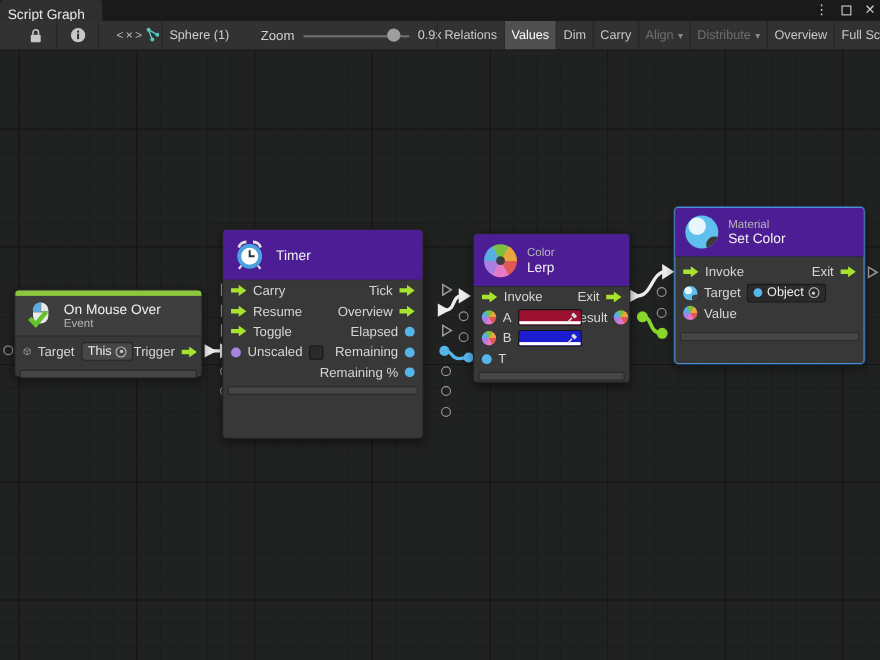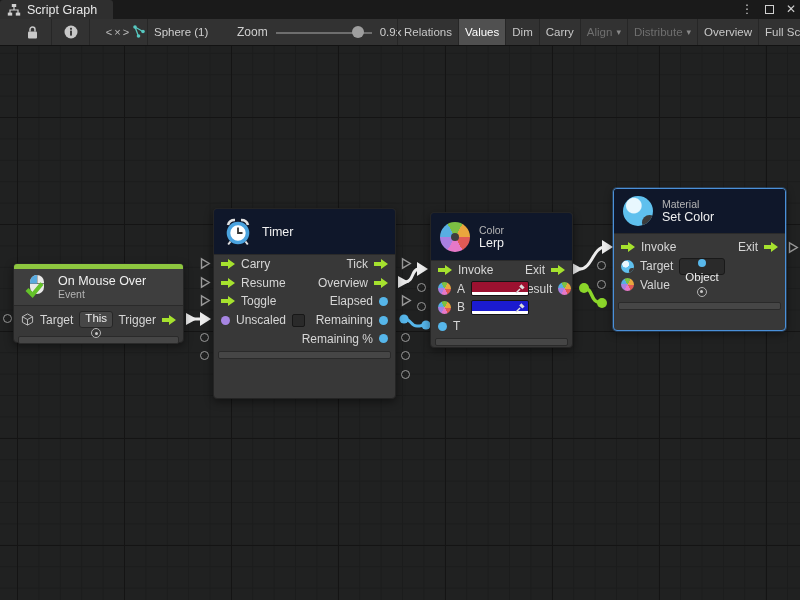--- a/index.html
+++ b/index.html
@@ -3,21 +3,21 @@
 <meta charset="utf-8">
 <style>
   * { margin:0; padding:0; box-sizing:border-box; }
   html,body { width:800px; height:600px; overflow:hidden; background:#111;
     font-family:"Liberation Sans", sans-serif; }
   .app { position:relative; width:800px; height:600px; background:#1a1a1a; }
 
   
   .titlebar { position:absolute; left:0; top:0; width:800px; height:19px; background:#1a1a1a; }
   .tab { position:absolute; left:0; top:0; height:19px; display:flex; align-items:center;
-    gap:6px; padding:0 16px 0 7px; background:#2f2f2f; border-radius:3px 3px 0 0; }
+    gap:6px; padding:0 16px 0 7px; background:#2f2f2f; border-radius:3px 3px 0 0;flex-direction:column; }
   .tab-title { font-size:12.5px; color:#e8e8e8; white-space:nowrap; }
   .win-controls { position:absolute; right:4px; top:0; height:19px; display:flex; align-items:center; gap:12px; }
   .wc { color:#d0d0d0; font-size:12px; line-height:19px; cursor:default; }
   .maxbox { width:9px; height:9px; border:1.5px solid #d0d0d0; display:inline-block; }
 
   
   .toolbar { position:absolute; left:0; top:19px; width:800px; height:27px; background:#323232;
     border-bottom:1px solid #121212; }
   .tbtn { position:absolute; top:0; height:26px; display:flex; align-items:center; justify-content:center;
     border-right:1px solid #262626; color:#c2c2c2; background:transparent; border-top:none; border-bottom:none; border-left:none; }
@@ -50,21 +50,21 @@
     background-size:107px 107px, 107px 107px, 21.4px 21.4px, 21.4px 21.4px;
     background-position:17px 71px; overflow:hidden; }
 
   .wires { position:absolute; left:0; top:0; width:800px; height:554px; pointer-events:none; }
 
   
   .node { position:absolute; background:#383838; border:1px solid #242424; border-radius:4px;
     box-shadow:0 3px 9px rgba(0,0,0,.45); }
   .node.selected { border:1px solid #4a90d9; box-shadow:0 0 0 1px rgba(74,144,217,.3), 0 3px 9px rgba(0,0,0,.45); }
   .accent { height:5px; border-radius:3px 3px 0 0; }
-  .nhdr { display:flex; align-items:center; gap:9px; padding:0 9px; background:#0f172a;
+  .nhdr { display:flex; align-items:center; gap:9px; padding:0 9px; background:#4c1d95;
     border-bottom:1px solid #2a2a2a; border-radius:3px 3px 0 0; }
   .nhdr .titles { display:flex; flex-direction:column; justify-content:center; }
   .ntitle { font-size:12.5px; color:#f0f0f0; line-height:14px; }
   .ncat { font-size:10.5px; color:#b5b5b5; line-height:12px; }
   .nfoot { margin:3px 4px 0 4px; height:8px; background:#464646; border:1px solid #2a2a2a; border-radius:2px; }
 
   .row { display:flex; align-items:center; justify-content:space-between; padding:0 7px; }
   .pl, .pr { display:flex; align-items:center; gap:6px; min-width:0; }
   .lbl { font-size:12px; color:#d6d6d6; white-space:nowrap; }
 
@@ -81,42 +81,42 @@
     border-radius:50%; background:#3e3e3e; }
   .sphere { border-radius:50%; position:relative; overflow:hidden; flex:0 0 auto;
     background:radial-gradient(circle at 36% 32%, #e8f7fe 0 26%, #5fc0ee 30% 100%); }
   .sphere::after { content:""; position:absolute; right:-14%; bottom:-14%; width:52%; height:52%;
     border-radius:50%; background:#3a3a3a; }
   .sphere.big { width:30px; height:30px; }
   .sphere.small { width:13px; height:13px; }
 
   
   .field { background:#2a2a2a; border:1px solid #191919; border-radius:3px; color:#ededed;
-    font-size:11.5px; height:17px; display:inline-flex; align-items:center; padding:0 5px; gap:4px;flex-direction:column; }
+    font-size:11.5px; height:17px; display:inline-flex; align-items:center; padding:0 5px; gap:4px; }
   .field.lite { background:#474747; border-color:#262626; }
   .picker { width:10px; height:10px; border:1px solid #b5b5b5; border-radius:50%; position:relative; flex:0 0 auto; }
   .picker::after { content:""; position:absolute; left:2.5px; top:2.5px; width:3px; height:3px;
     border-radius:50%; background:#c9c9c9; }
   .swatch { position:relative; width:58px; height:15px; border:1px solid #141414; border-radius:2px;
     overflow:hidden; flex:0 0 auto; }
   .swatch .alpha { position:absolute; left:0; right:0; bottom:0; height:3px; background:#ffffff; }
   .swatch .dropper { position:absolute; right:1px; top:0; width:14px; height:12px; }
   .checkbox { width:13px; height:13px; background:#2a2a2a; border:1px solid #171717; border-radius:2px; flex:0 0 auto; }
 
   
   .xp { position:absolute; }
   .xp.circ { width:9px; height:9px; border:1.5px solid #9a9a9a; border-radius:50%; background:transparent; }
   .xp.tri { width:11px; height:13px; }
   .xp.tri svg { width:11px; height:13px; display:block; }
 
   
   #node-omo { left:13px; top:217px; width:171px; height:80px; }
   #node-omo .nhdr { height:37px; background:#3e3e3e; border-radius:0; }
   #node-omo .row { height:27px; }
-  #node-timer { left:213px; top:162px; width:183px; height:191px; }
+  #node-timer { left:202px; top:162px; width:183px; height:191px; }
   #node-timer .nhdr { height:46px; }
   #node-timer .row { height:18.6px; }
   #node-lerp { left:430px; top:166px; width:143px; height:136px; }
   #node-lerp .nhdr { height:48px; }
   #node-lerp .row { height:18.6px; }
   #node-setcolor { left:613px; top:142px; width:173px; height:143px; }
   #node-setcolor .nhdr { height:45px; }
   #node-setcolor .rows { padding-top:4px; }
   #node-setcolor .row { height:18.7px; }
 </style>

